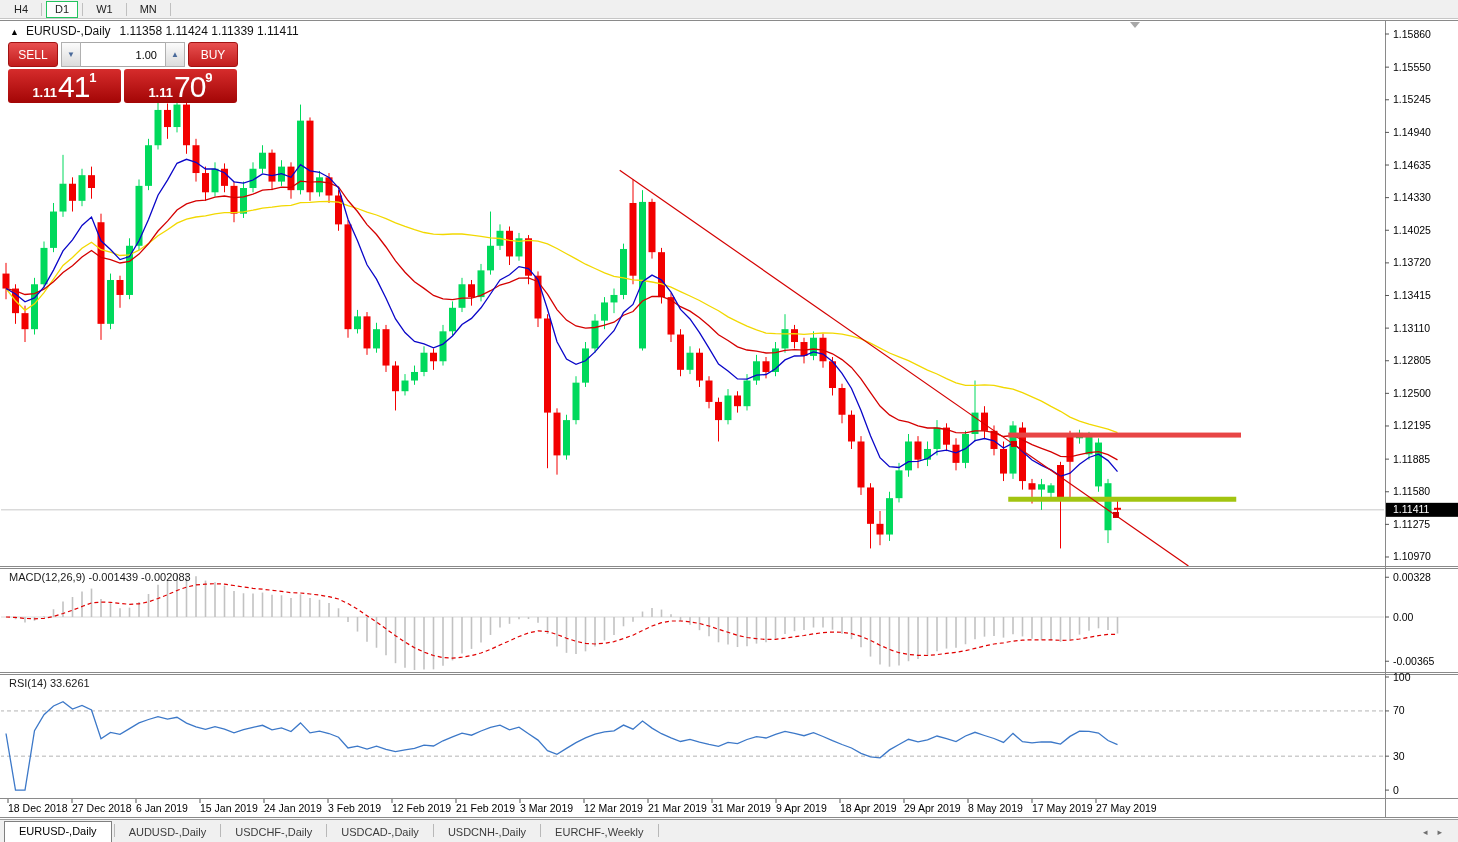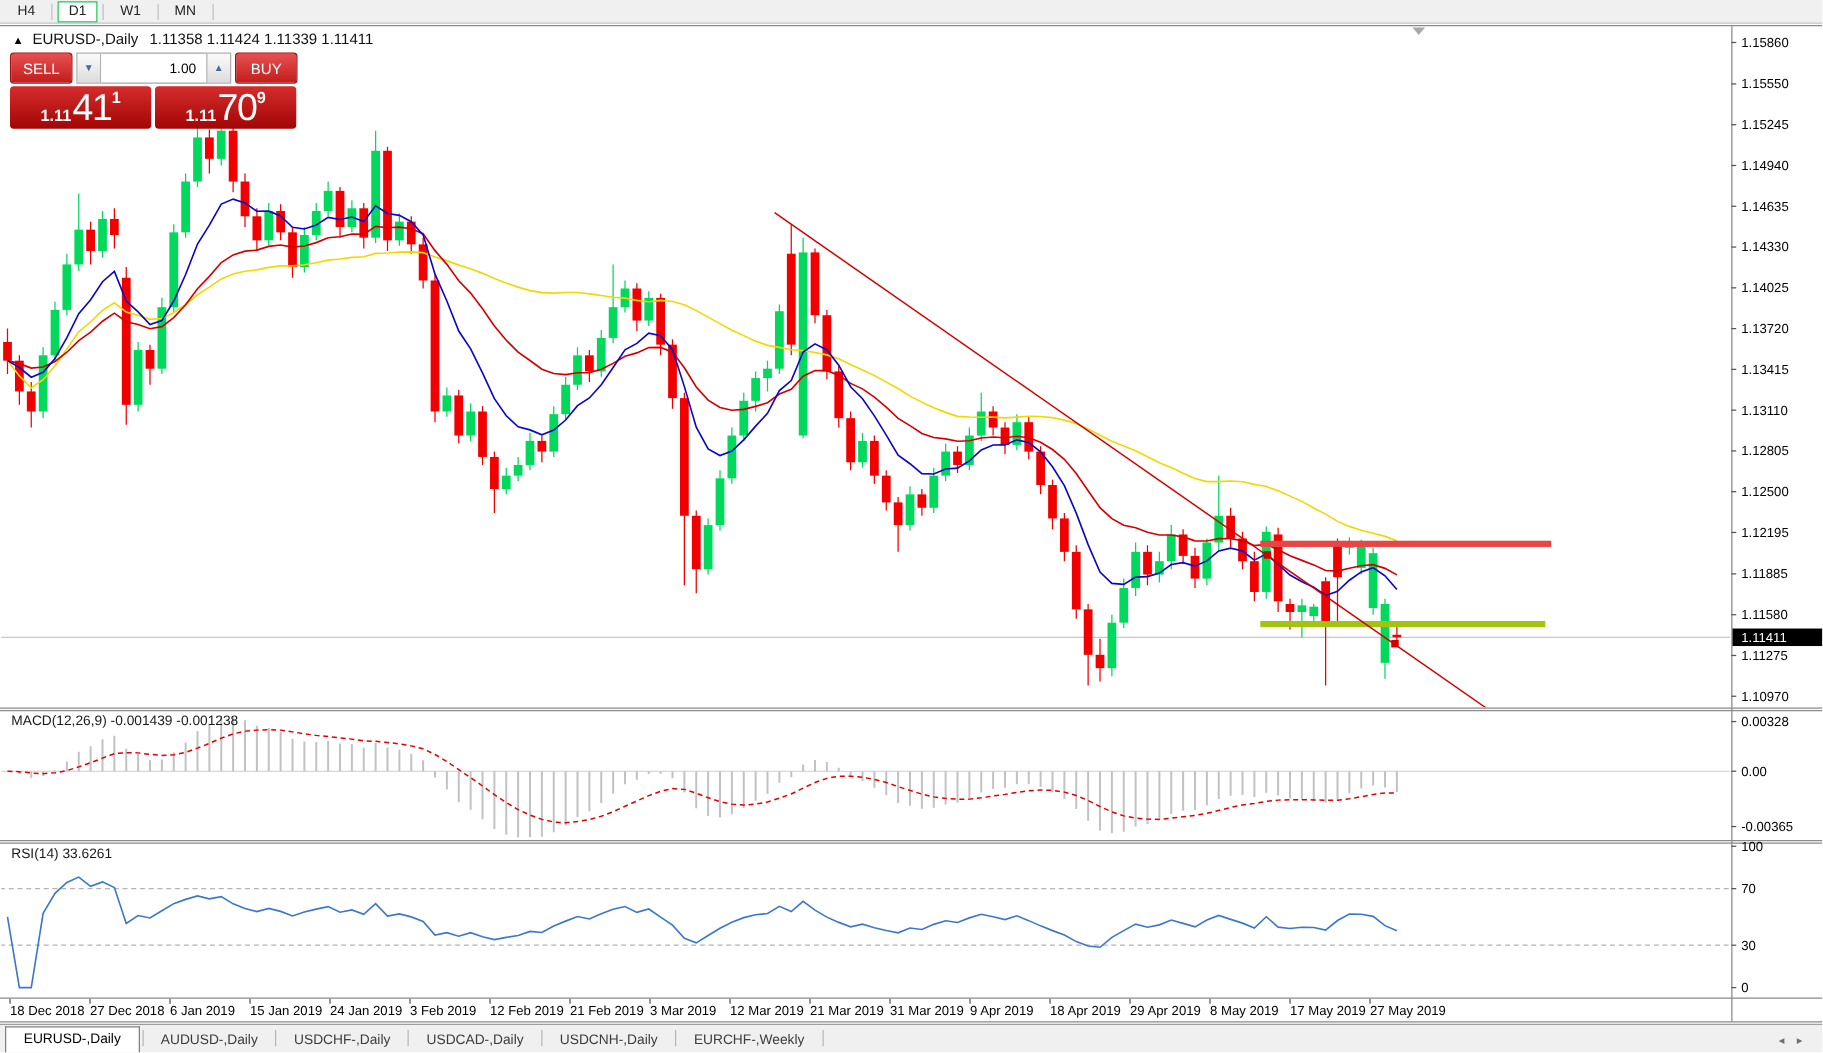--- a/index.html
+++ b/index.html
@@ -577,21 +577,21 @@
         <span class="pp-sup">1</span>
       </div>
       <div class="price-panel">
         <span class="pp-small">1.11</span>
         <span class="pp-big">70</span>
         <span class="pp-sup">9</span>
       </div>
     </div>
   </div>
 
-  <div class="pane-label" style="top:571px">MACD(12,26,9) -0.001439 -0.001238</div>
+  <div class="pane-label" style="top:571px">MACD(12,26,9) -0.001439 -0.002083</div>
   <div class="pane-label" style="top:677px">RSI(14) 33.6261</div>
 
   <div id="tabbar">
     <div class="chart-tab active">EURUSD-,Daily</div>
       <div class="tab-sep"></div>
       <div class="chart-tab">AUDUSD-,Daily</div>
       <div class="tab-sep"></div>
       <div class="chart-tab">USDCHF-,Daily</div>
       <div class="tab-sep"></div>
       <div class="chart-tab">USDCAD-,Daily</div>

